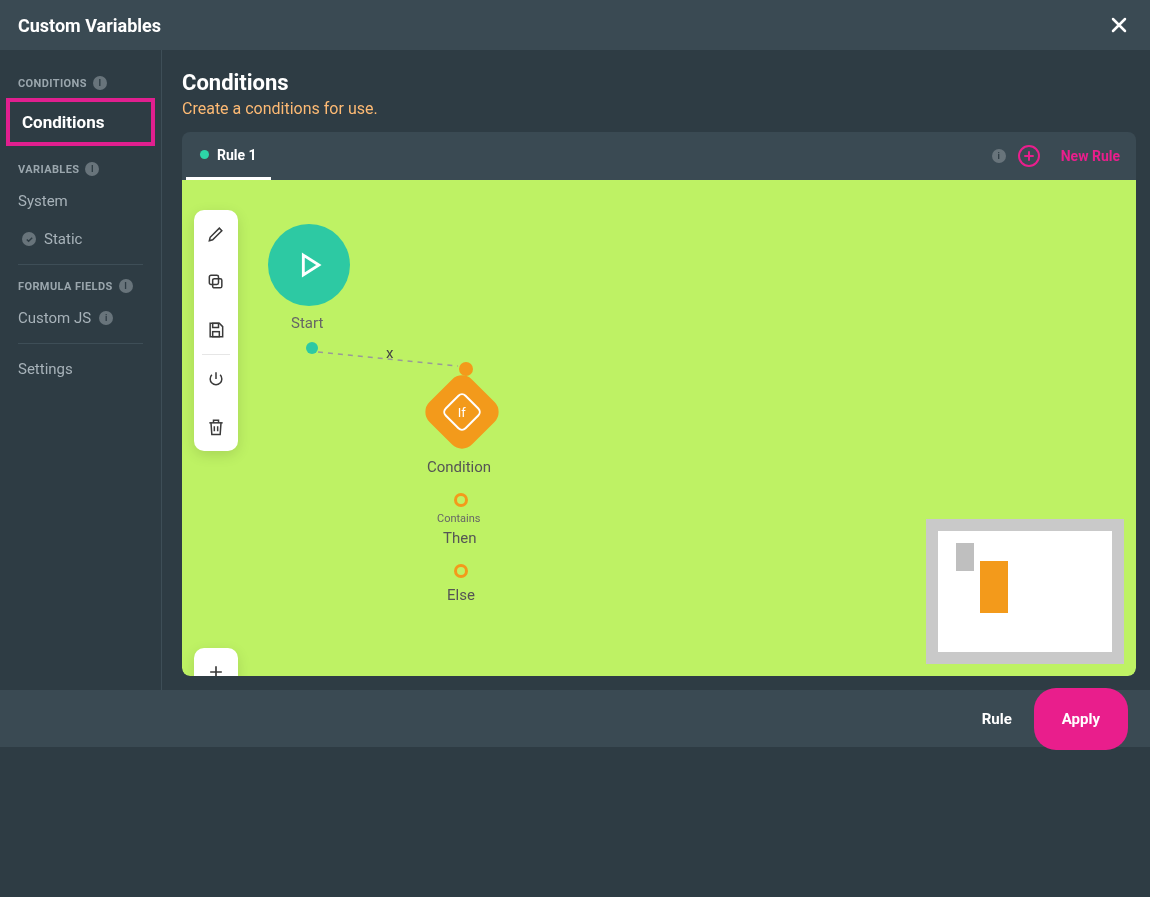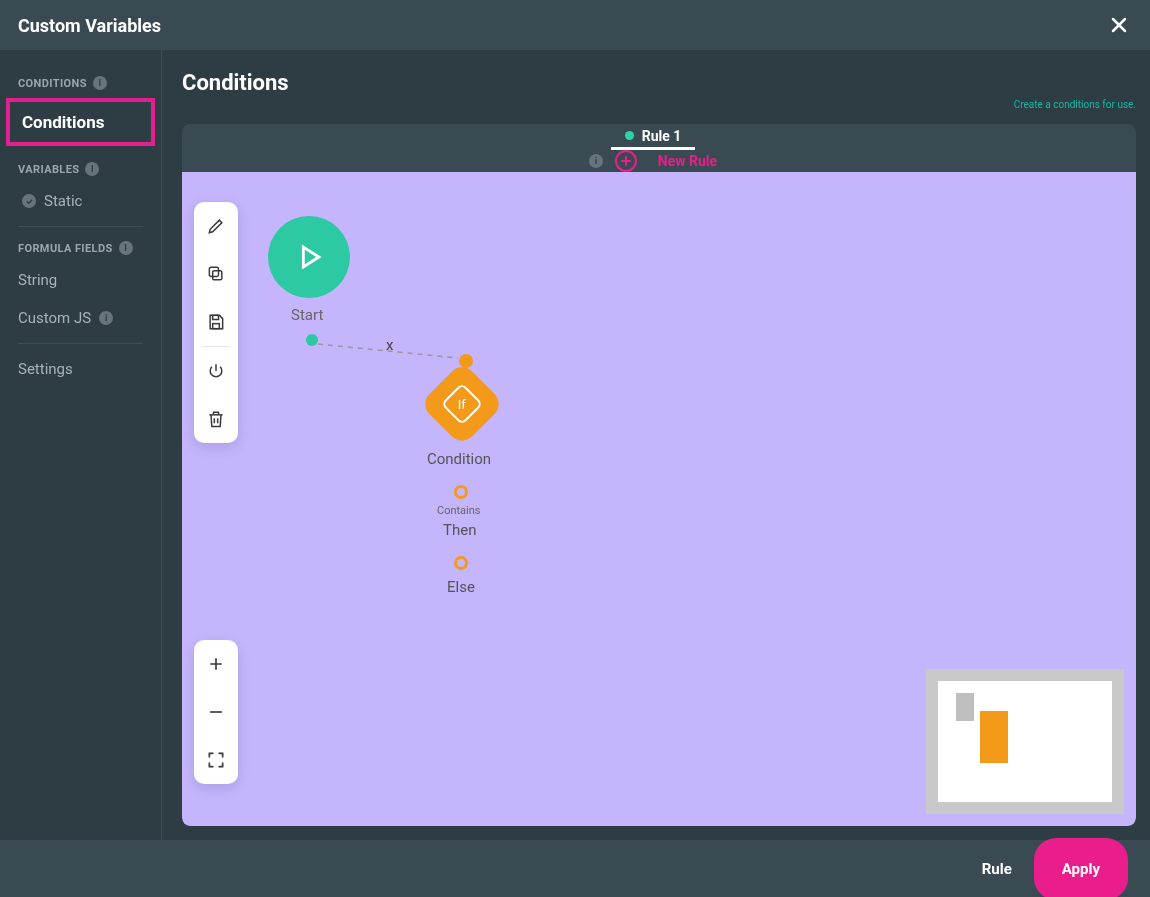--- a/index.html
+++ b/index.html
@@ -5,51 +5,51 @@
   * { box-sizing: border-box; margin: 0; padding: 0; font-family: -apple-system, BlinkMacSystemFont, "Segoe UI", Roboto, Helvetica, Arial, sans-serif; }
   html, body { width: 1150px; height: 897px; overflow: hidden; background: #2e3c44; }
 
   
   .titlebar { display: flex; align-items: center; justify-content: space-between; height: 50px; padding: 0 18px; background: #3a4a53; }
   .titlebar .title { color: #fff; font-weight: 700; font-size: 18px; }
   .titlebar .close { width: 26px; height: 26px; display: flex; align-items: center; justify-content: center; cursor: pointer; }
   .titlebar .close svg { stroke: #fff; }
 
   
-  .layout { display: flex; height: 790px; }
+  .layout { display: flex; height: 640px; }
   .sidebar { width: 162px; background: #2e3c44; border-right: 1px solid #3e4e57; padding-top: 18px; }
   .section-label { display: flex; align-items: center; gap: 6px; color: #9aa6ad; font-size: 11px; font-weight: 700; letter-spacing: 0.4px; padding: 8px 18px 6px; text-transform: uppercase; }
   .badge-i { display: inline-flex; align-items: center; justify-content: center; width: 14px; height: 14px; border-radius: 50%; background: #68747b; color: #2e3c44; font-size: 9px; font-weight: 700; }
 
   .side-item { display: flex; align-items: center; gap: 8px; color: #a7b2b9; font-size: 15px; padding: 10px 18px; cursor: pointer; }
   .side-item.active { background: #2e3c44; color: #fff; font-weight: 700; font-size: 17px; border: 4px solid #e11f8f; margin: 2px 6px 8px 6px; padding: 10px 12px; }
   .side-item .tick { display: inline-flex; width: 14px; height: 14px; border-radius: 50%; background: #68747b; align-items: center; justify-content: center; }
   .side-item .tick svg { width: 9px; height: 9px; }
   .side-divider { height: 1px; background: #3e4e57; margin: 6px 18px; }
 
   
   .main { flex: 1; padding: 20px 14px 14px 20px; display: flex; flex-direction: column; }
   .main-head h1 { color: #fff; font-size: 22px; font-weight: 700; }
-  .main-head p { color: #14b8a6; font-size: 10px; margin-top: 4px; text-align: right; }
+  .main-head p { color: #fdba74; font-size: 16px; margin-top: 4px; }
 
   .panel { margin-top: 14px; background: #3a4a53; border-radius: 8px; flex: 1; display: flex; flex-direction: column; overflow: hidden; }
 
-  .tabbar { display: flex; align-items: center; justify-content: space-between; height: 48px; padding: 0 16px 0 4px; flex-direction: column; }
+  .tabbar { display: flex; align-items: center; justify-content: space-between; height: 48px; padding: 0 16px 0 4px; }
   .tabs { display: flex; align-items: center; height: 100%; }
   .tab { display: flex; align-items: center; gap: 8px; color: #fff; font-weight: 700; font-size: 14px; padding: 0 14px; height: 100%; cursor: pointer; }
   .tab.active { border-bottom: 3px solid #fff; }
   .tab .dot { width: 9px; height: 9px; border-radius: 50%; background: #2dd4a7; }
 
   .tabbar-right { display: flex; align-items: center; gap: 12px; }
   .tabbar-right .badge-i { background: #68747b; }
   .new-rule { display: flex; align-items: center; gap: 21px; color: #e91e8c; font-weight: 700; font-size: 14px; cursor: pointer; }
   .plus-circle { width: 22px; height: 22px; border: 2px solid #e91e8c; border-radius: 50%; display: inline-flex; align-items: center; justify-content: center; color: #e91e8c; font-weight: 700; }
   .plus-circle svg { stroke: #e91e8c; }
 
-  .canvas-wrap { flex: 1; background: #c4b5fd; margin: 0; position: relative; border-bottom-left-radius: 8px; border-bottom-right-radius: 8px; }
+  .canvas-wrap { flex: 1; background: #bef264; margin: 0; position: relative; border-bottom-left-radius: 8px; border-bottom-right-radius: 8px; }
 
   
   .toolbar { position: absolute; left: 12px; background: #fff; border-radius: 10px; box-shadow: 0 4px 14px rgba(0,0,0,0.12); display: flex; flex-direction: column; align-items: center; }
   .toolbar.top { top: 30px; }
   .toolbar.bottom { top: 468px; }
   .tool-btn { width: 44px; height: 48px; display: flex; align-items: center; justify-content: center; cursor: pointer; color: #3a3a3a; }
   .tool-sep { width: 28px; height: 1px; background: #e6e6e6; }
 
   
   .start-circle { position: absolute; left: 86px; top: 44px; width: 82px; height: 82px; border-radius: 50%; background: #2dc9a3; display: flex; align-items: center; justify-content: center; cursor: pointer; }
@@ -109,36 +109,36 @@
       <span class="badge-i">i</span>
     </div>
     <div class="side-item active">
       <span>Conditions</span>
     </div>
 
     <div class="section-label">
       <span>VARIABLES</span>
       <span class="badge-i">i</span>
     </div>
+    <div class="side-item">
+      <span>System</span>
+    </div>
     <div class="side-item" style="padding-left:22px;">
       <span class="tick">
         <svg viewBox="0 0 10 10">
             <path d="M2 5 L4 7 L8 3" stroke="#2e3c44" stroke-width="1.6" fill="none"></path>
           </svg>
       </span>
       <span>Static</span>
     </div>
     <div class="side-divider"></div>
 
     <div class="section-label">
       <span>FORMULA FIELDS</span>
       <span class="badge-i">i</span>
-    </div>
-    <div class="side-item">
-      <span>String</span>
     </div>
     <div class="side-item">
       <span>Custom JS</span>
       <span class="badge-i">i</span>
     </div>
     <div class="side-divider"></div>
 
     <div class="side-item">
       <span>Settings</span>
     </div>

